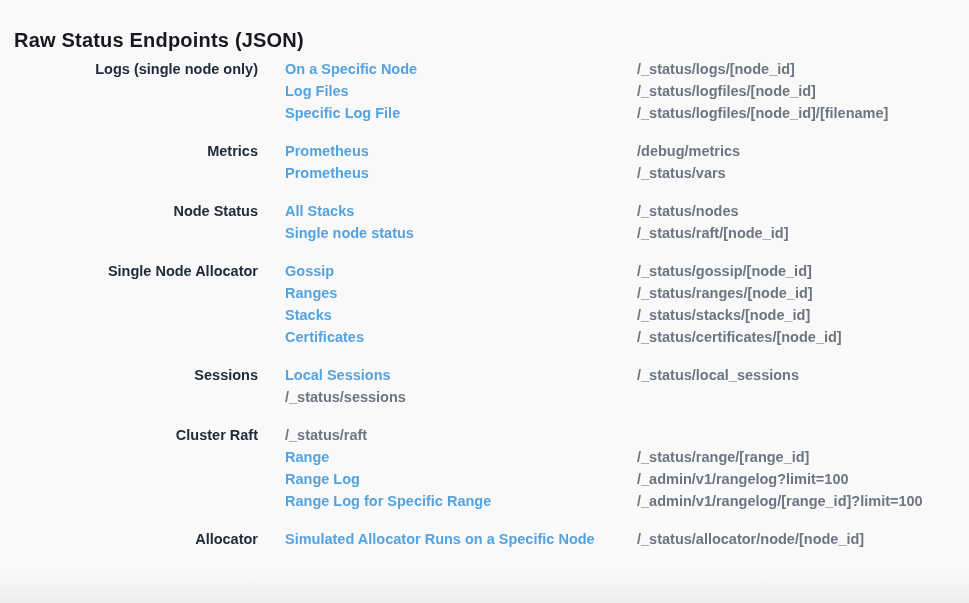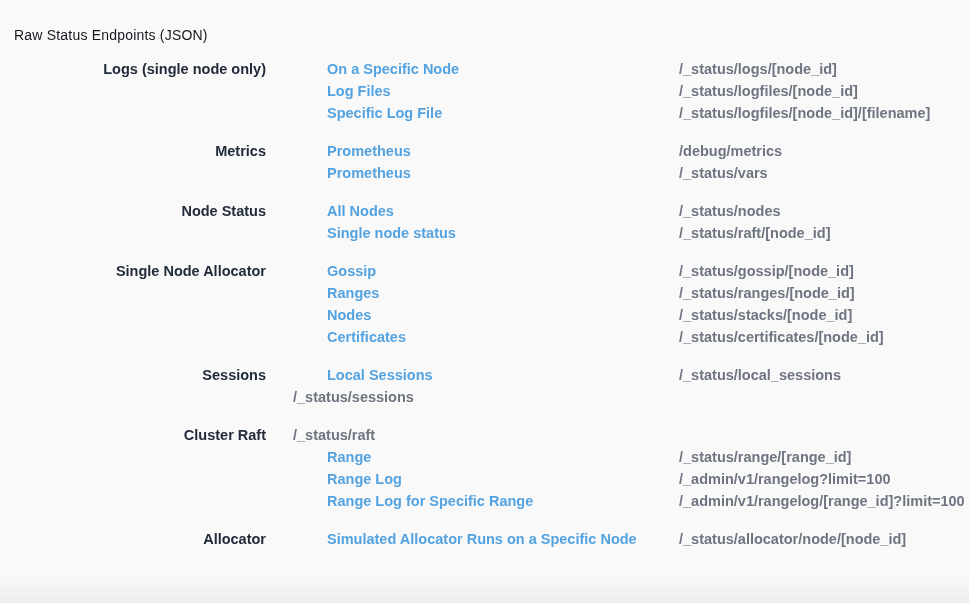--- a/index.html
+++ b/index.html
@@ -17,32 +17,31 @@
     height: 603px;
     position: relative;
     overflow: hidden;
     background: var(--bg);
     font-family: "Liberation Sans", sans-serif;
   }
   .page-title {
     position: absolute;
     left: 14px;
     top: 11px;
-    font-size: 14px;
-    font-weight: 400;
+    font-size: 20px;
+    font-weight: 700;
     letter-spacing: 0.2px;
     color: var(--title);
     line-height: 24px;
   }
   .endpoints-table {
     position: absolute;
     left: 0;
     top: 58px;
     width: 882px;
-    padding-left: 8px;
   }
   .section {
     display: flex;
     align-items: flex-start;
     margin-bottom: 16px;
   }
   .category-cell {
     width: 258px;
     flex: 0 0 258px;
     text-align: right;
@@ -64,21 +63,20 @@
   }
   .endpoint-link {
     width: 352px;
     flex: 0 0 352px;
     color: var(--link);
     font-weight: 600;
     text-decoration: none;
     cursor: pointer;
     white-space: nowrap;
     overflow: hidden;
-    margin-left: 34px;
   }
   .endpoint-path {
     color: var(--path);
     font-weight: 700;
     white-space: nowrap;
   }
   .bottom-edge {
     position: absolute;
     left: 0;
     right: 0;
@@ -126,21 +124,21 @@
     <a class="endpoint-link" href="#">Prometheus</a>
     <span class="endpoint-path">/_status/vars</span>
   </div>
 </div>
   </div>
 
   <div class="section">
     <div class="category-cell">Node Status</div>
     <div class="rows">
   <div class="endpoint-row">
-    <a class="endpoint-link" href="#">All Nodes</a>
+    <a class="endpoint-link" href="#">All Stacks</a>
     <span class="endpoint-path">/_status/nodes</span>
   </div>
 
   <div class="endpoint-row">
     <a class="endpoint-link" href="#">Single node status</a>
     <span class="endpoint-path">/_status/raft/[node_id]</span>
   </div>
 </div>
   </div>
 
@@ -151,21 +149,21 @@
     <a class="endpoint-link" href="#">Gossip</a>
     <span class="endpoint-path">/_status/gossip/[node_id]</span>
   </div>
 
   <div class="endpoint-row">
     <a class="endpoint-link" href="#">Ranges</a>
     <span class="endpoint-path">/_status/ranges/[node_id]</span>
   </div>
 
   <div class="endpoint-row">
-    <a class="endpoint-link" href="#">Nodes</a>
+    <a class="endpoint-link" href="#">Stacks</a>
     <span class="endpoint-path">/_status/stacks/[node_id]</span>
   </div>
 
   <div class="endpoint-row">
     <a class="endpoint-link" href="#">Certificates</a>
     <span class="endpoint-path">/_status/certificates/[node_id]</span>
   </div>
 </div>
   </div>
 

